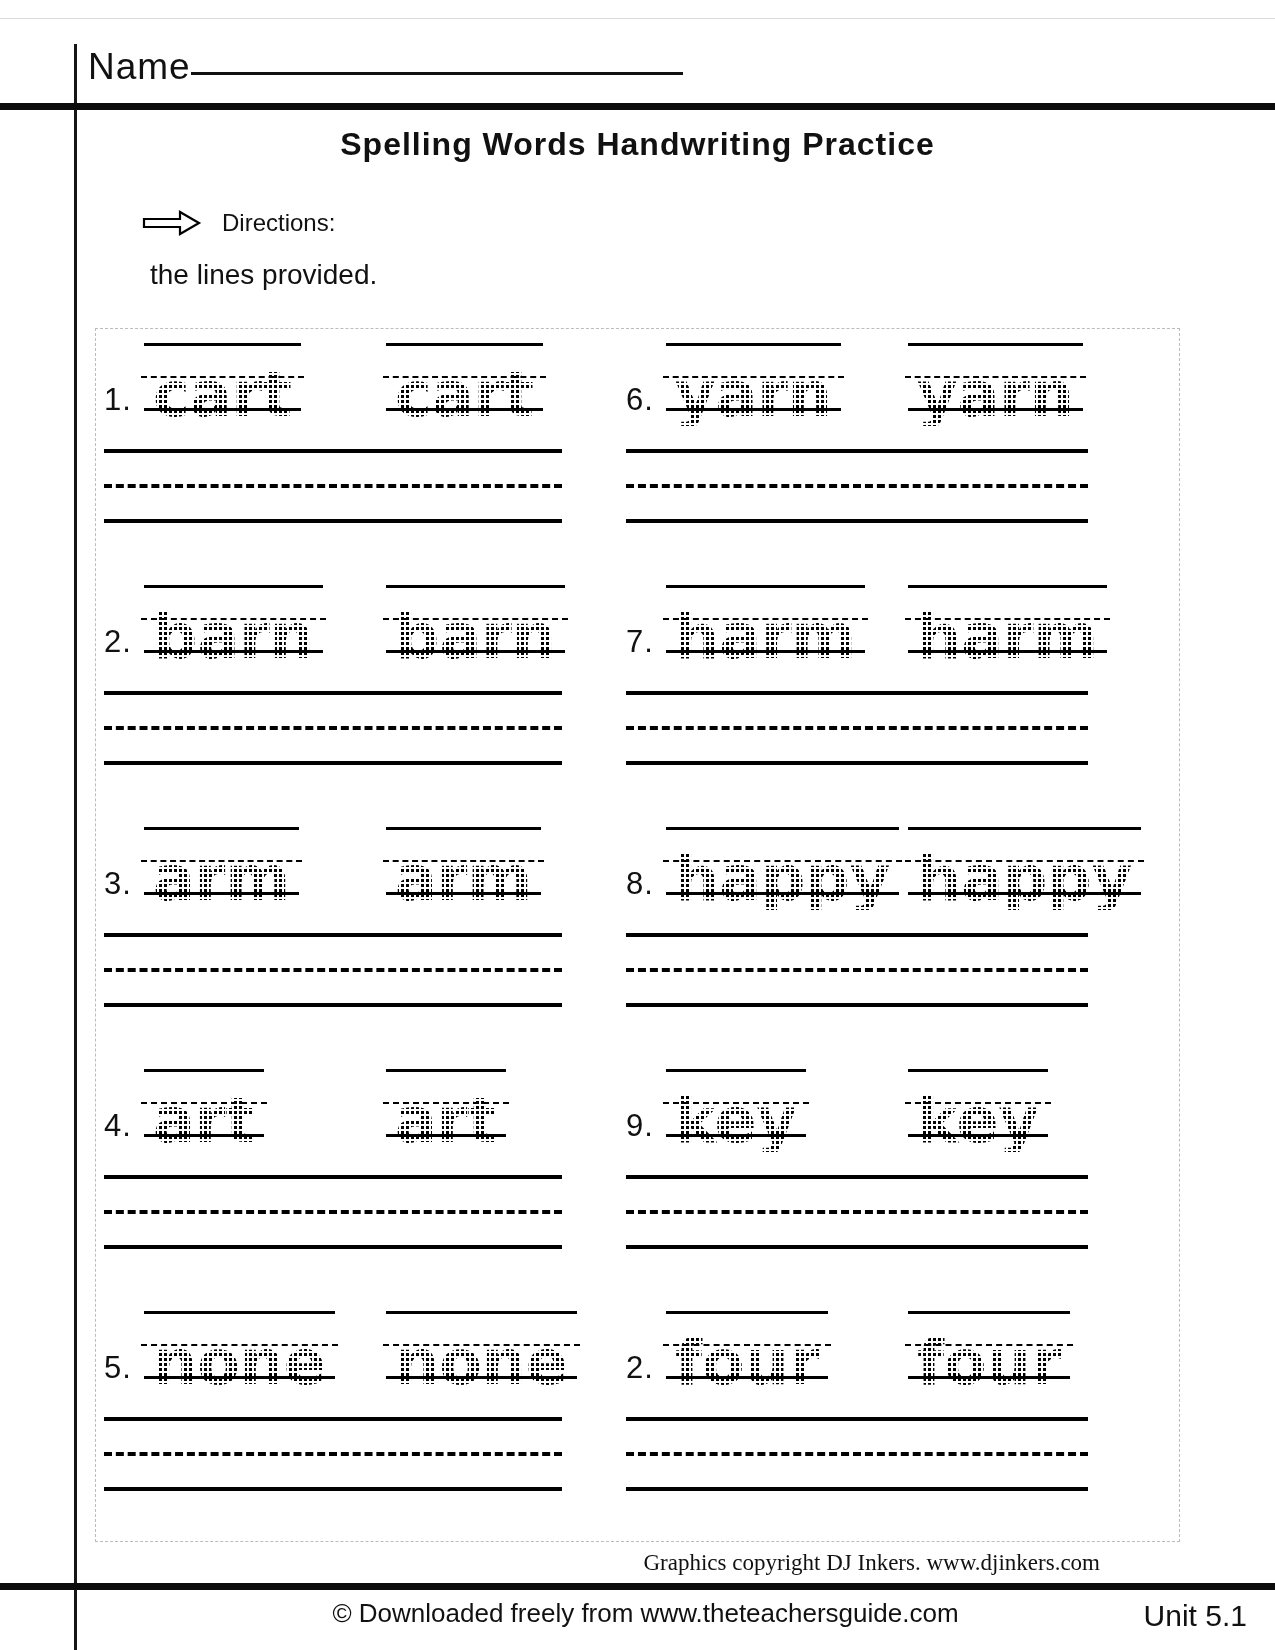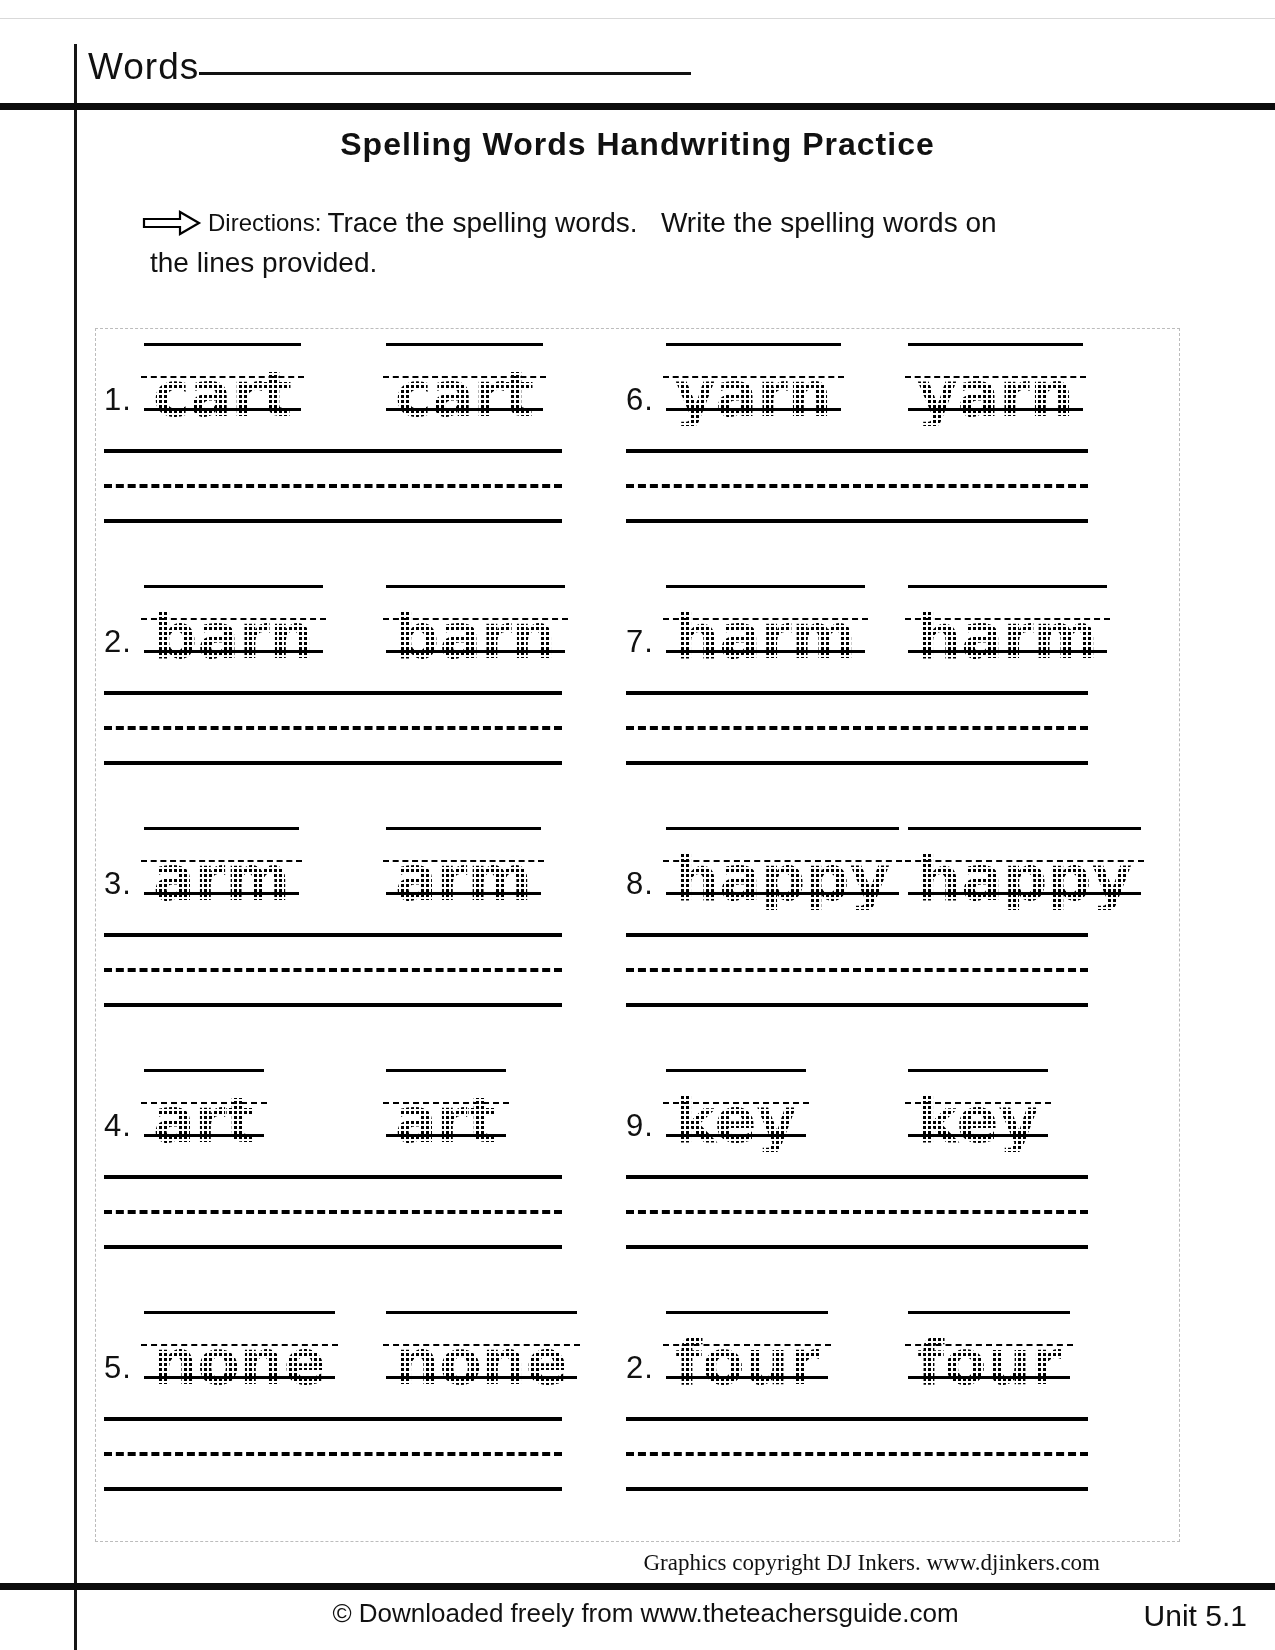--- a/index.html
+++ b/index.html
@@ -17,25 +17,25 @@
   
   .name-block { position:absolute; top:46px; left:88px; font-size:37px; letter-spacing:1px; }
   .name-line  { display:inline-block; width:492px; border-bottom:3px solid #111; transform:translateY(-4px); }
 
   
   .page-title {
     position:absolute; top:126px; left:0; right:0; text-align:center;
     font-size:32px; font-weight:600; letter-spacing:1px;
   }
   .directions { position:absolute; top:203px; left:142px; width:990px; font-size:28px; line-height:40px; }
-  .dir-line1 { display:flex; align-items:center; gap:6px;text-align:center; }
+  .dir-line1 { display:flex; align-items:center; gap:20px;text-align:center; }
   .dir-arrow-wrap { flex:0 0 auto; display:inline-flex; }
   .dir-label { font-size:24px; }
   .dir-text  { white-space:pre-wrap; }
-  .dir-line2 { margin-top:0; padding-left:8px; }
+  .dir-line2 { margin-top:12px; padding-left:8px; }
 
   
   .sheet {
     position:absolute; top:328px; left:95px; width:1085px; height:1214px;
     border:1px dashed #bcbcbc; box-sizing:border-box;
   }
   .col { position:absolute; top:14px; }
   .col-left  { left:8px;   width:458px; }
   .col-right { left:530px; width:462px; }
 
@@ -80,36 +80,35 @@
   }
   .download-credit { position:absolute; top:1598px; left:0; right:0; text-align:center; font-size:26px;padding-left:16px; }
   .unit-label { position:absolute; top:1599px; right:28px; font-size:30px; }
 </style>
 </head>
 <body>
 
 <div class="page-edge-line"></div>
 <div class="left-margin-line"></div>
 
-<div class="name-block"><span>Words</span><span class="name-line"></span>
+<div class="name-block"><span>Name</span><span class="name-line"></span>
 </div>
 
 <div class="top-rule"></div>
 
 <div class="page-title">Spelling Words Handwriting Practice</div>
 
 <div class="directions">
   <div class="dir-line1">
     <span class="dir-arrow-wrap">
       <svg width="60" height="26" viewBox="0 0 60 26">
         <polygon points="2,9 38,9 38,2 57,13 38,24 38,17 2,17" fill="#ffffff" stroke="#000000" stroke-width="2.2" stroke-linejoin="miter"></polygon>
       </svg>
     </span>
     <span class="dir-label">Directions:</span>
-    <span class="dir-text">Trace the spelling words. &nbsp; Write the spelling words on</span>
   </div>
   <div class="dir-line2">the lines provided.</div>
 </div>
 
 <div class="sheet">
   <div class="col col-left" id="col-left">
       <div class="item">
     <div class="trace-row">
       <span class="num">1.</span>
       <span class="slot1">

